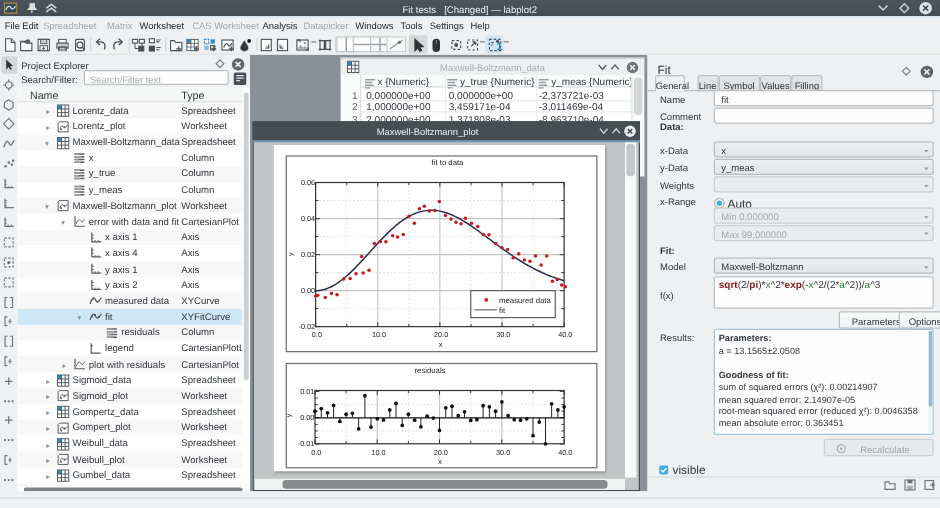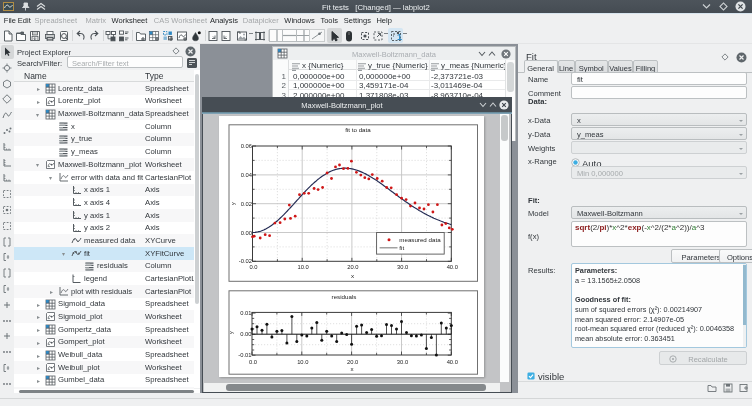--- a/index.html
+++ b/index.html
@@ -982,21 +982,21 @@
     <div id="fd">
       <div class="abs" style="left:8px;top:7px;font-size:9.5px">Fit</div>
       <svg class="abs" style="left:203px;top:9px" width="8" height="8" viewBox="0 0 8 8">
         <rect x="1.8" y="1.8" width="4.4" height="4.4" transform="rotate(45 4 4)" stroke="#7a8084" fill="none" stroke-width="0.9"></rect>
       </svg>
       <svg class="abs" style="left:218px;top:7.5px" width="11" height="11" viewBox="0 0 11 11">
         <circle cx="5.5" cy="5.5" r="5" fill="#5f666b"></circle>
         <path d="M3.5 3.5 L7.5 7.5 M7.5 3.5 L3.5 7.5" stroke="#eff0f1" stroke-width="1.2"></path>
       </svg>
       <div class="abs" style="left:0;top:28px;width:234px;height:1px;background:#bcc0c2"></div>
-      <div class="abs" style="left:5.5px;top:16px;width:34px;height:12.7px;background:#eff0f1;border:1px solid #bcc0c2;border-bottom:1px solid #eff0f1;border-radius:2px 2px 0 0;font-size:7.5px;text-align:center;padding-top:2.5px;box-sizing:border-box">General</div>
+      <div class="abs" style="left:5.5px;top:16px;width:24px;height:12.7px;background:#eff0f1;border:1px solid #bcc0c2;border-bottom:1px solid #eff0f1;border-radius:2px 2px 0 0;font-size:7.5px;text-align:center;padding-top:2.5px;box-sizing:border-box">General</div>
       <div class="abs" style="left:39.5px;top:16px;width:17px;height:12.7px;background:linear-gradient(#e4e6e7,#dcdee0);border:1px solid #bcc0c2;border-radius:2px 2px 0 0;font-size:7.5px;text-align:center;padding-top:2.5px;box-sizing:border-box">Line</div>
       <div class="abs" style="left:56.5px;top:16px;width:33.5px;height:12.7px;background:linear-gradient(#e4e6e7,#dcdee0);border:1px solid #bcc0c2;border-radius:2px 2px 0 0;font-size:7.5px;text-align:center;padding-top:2.5px;box-sizing:border-box">Symbol</div>
       <div class="abs" style="left:90px;top:16px;width:25px;height:12.7px;background:linear-gradient(#e4e6e7,#dcdee0);border:1px solid #bcc0c2;border-radius:2px 2px 0 0;font-size:7.5px;text-align:center;padding-top:2.5px;box-sizing:border-box">Values</div>
       <div class="abs" style="left:115px;top:16px;width:25px;height:12.7px;background:linear-gradient(#e4e6e7,#dcdee0);border:1px solid #bcc0c2;border-radius:2px 2px 0 0;font-size:7.5px;text-align:center;padding-top:2.5px;box-sizing:border-box">Filling</div>
       <div class="lbl" style="top:31px">Name</div>
       <div class="inp" style="top:28px">fit</div>
       <div class="lbl" style="top:45px">Comment</div>
       <div class="inp" style="top:42px"></div>
       <div class="lbl" style="top:53px;font-weight:bold">Data:</div>
       <div class="lbl" style="top:72px">x-Data</div>
@@ -1005,20 +1005,21 @@
       <div class="cmb" style="top:83px">y_meas</div>
       <div class="lbl" style="top:100px">Weights</div>
       <div class="cmb dis" style="top:97px"></div>
       <div class="lbl" style="top:113px">x-Range</div>
       <svg class="abs" style="left:53px;top:113.5px" width="9" height="9" viewBox="0 0 9 9">
         <circle cx="4.5" cy="4.5" r="3.8" fill="#fcfcfc" stroke="#b4b8ba" stroke-width="1"></circle>
         <circle cx="4.5" cy="4.5" r="2.2" fill="#3daee2"></circle>
       </svg>
       <div class="abs" style="left:64px;top:114px;font-size:9.5px">Auto</div>
       <div class="cmb dis" style="top:122px;color:#a6aaac">Min 0,000000</div>
+      <div class="cmb dis" style="top:135.5px;color:#a6aaac">Max 99,000000</div>
       <div class="lbl" style="top:152px;font-weight:bold">Fit:</div>
       <div class="lbl" style="top:165px">Model</div>
       <div class="cmb" style="top:162px">Maxwell-Boltzmann</div>
       <div class="abs" style="left:53px;top:176.5px;width:176px;height:26px;background:#fdfdfd;border:1px solid #bcc0c2;border-radius:2px"></div>
       <div class="abs" style="left:57px;top:179px;font-size:8px;color:#333"><span style="color:#8b1a1a;font-weight:bold">sqrt</span>(2/<span style="color:#8b1a1a;font-weight:bold">pi</span>)*<span style="color:#2e7d32">x</span>^2*<span style="color:#8b1a1a;font-weight:bold">exp</span>(-<span style="color:#2e7d32">x</span>^2/(2*<span style="color:#2e7d32">a</span>^2))/<span style="color:#2e7d32">a</span>^3</div>
       <div class="lbl" style="top:188px">f(x)</div>
       <div class="btn" style="left:153px;top:205px;width:60px">Parameters</div>
       <div class="btn" style="left:201px;top:205px;width:42px">Options</div>
       <div class="lbl" style="top:222px;font-weight:normal">Results:</div>
       <div class="abs" style="left:53px;top:219px;width:176px;height:85px;background:#fdfdfd;border:1px solid #a3c8de;border-radius:2px;overflow:hidden">

